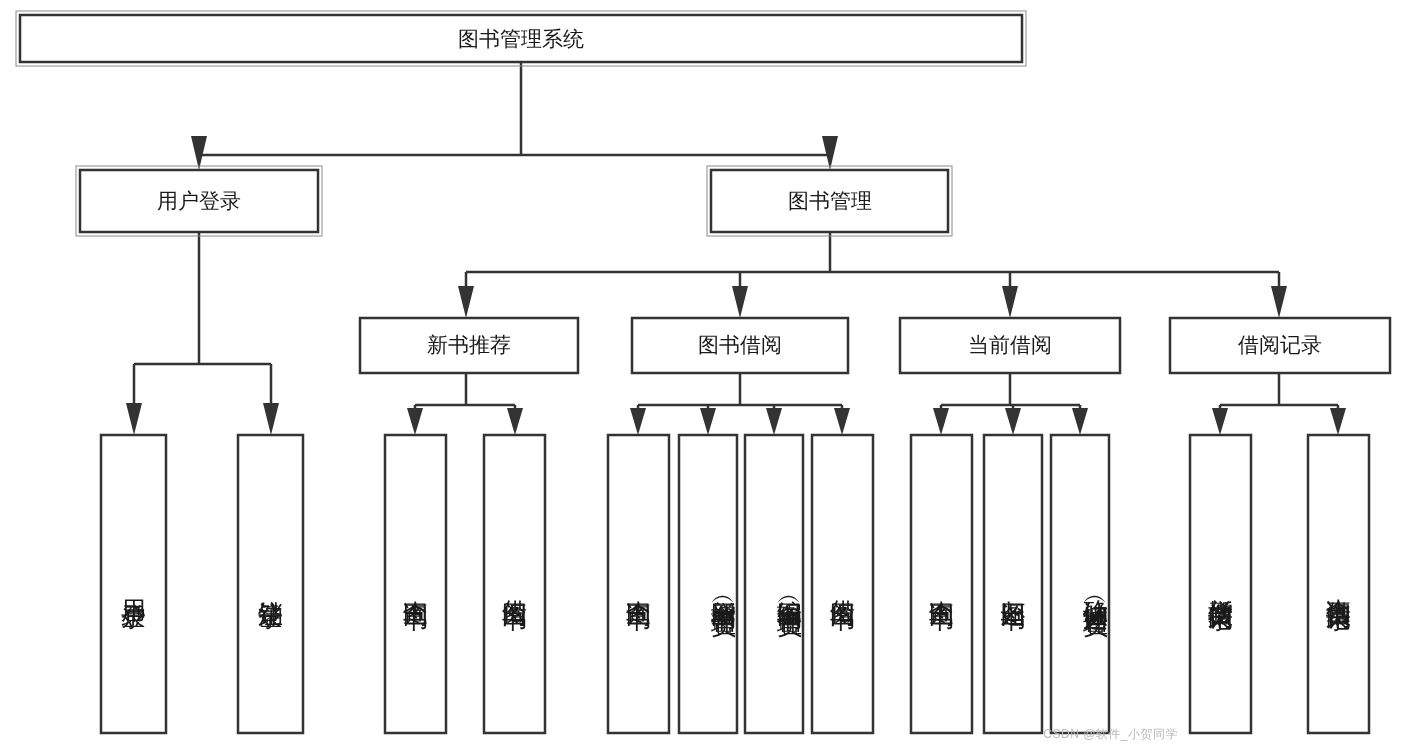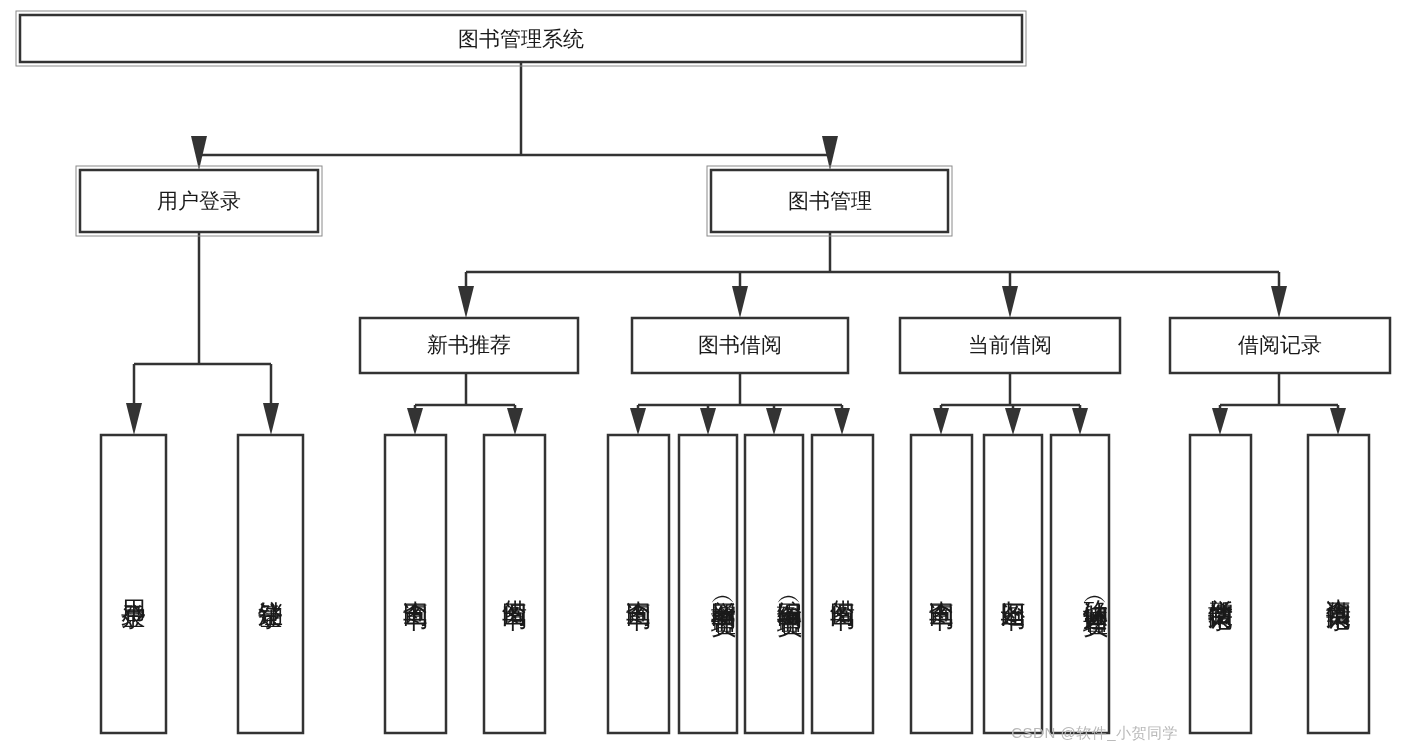--- a/index.html
+++ b/index.html
@@ -63,21 +63,21 @@
     color: #1a1a1a;
     white-space: nowrap;
     text-align: center;
     pointer-events: none;
   }
   .watermark {
     position: absolute;
     right: 8px;
     bottom: 4px;
     font-family: "Liberation Sans", "DejaVu Sans", sans-serif;
-    font-size: 15px;
+    font-size: 12px;
     color: #b8b8b8;
     letter-spacing: 0.5px;
     white-space: nowrap;
   }
 </style>
 </head>
 <body>
 
 <div id="diagram-root">
 

